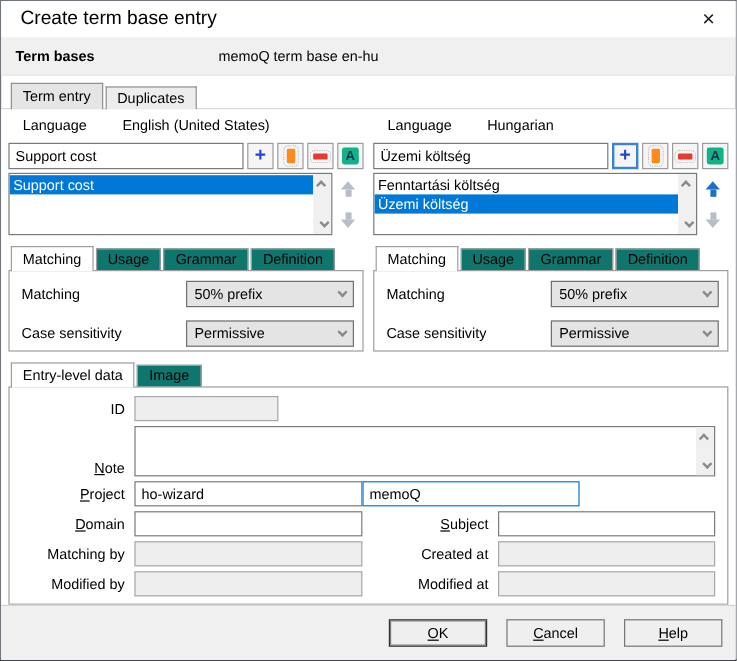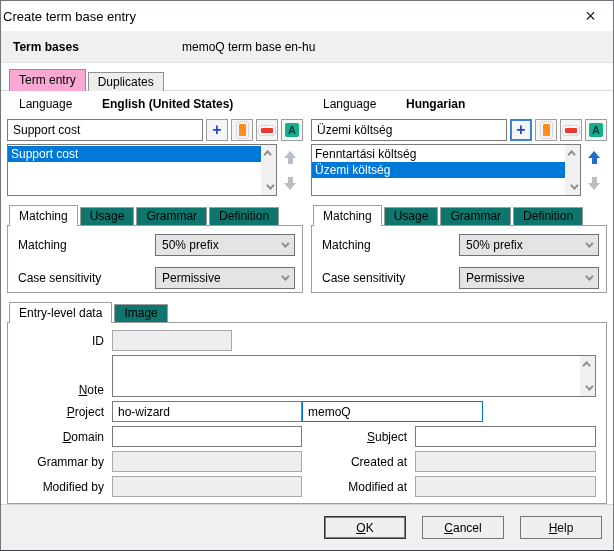--- a/index.html
+++ b/index.html
@@ -8,37 +8,37 @@
     font-family: "Liberation Sans", "DejaVu Sans", sans-serif;
     font-size: 12px; color: #000; background: #fff;
   }
   .dialog {
     width: 614px; height: 551px;
     border: 1px solid #70757c; border-bottom: 2px solid #3f4247;
     display: flex; flex-direction: column; background: #fff;
   }
   
   .titlebar { height: 30px; display: flex; align-items: center; background: #fff; flex: none; }
-  .titlebar .title { padding-left: 2px; font-size: 13px; }
+  .titlebar .title { padding-left: 16px; font-size: 16px; }
   .close-btn { margin-left: auto; width: 45px; height: 30px; display: flex; align-items: center; justify-content: center; font-size: 18px; color: #1a1a1a; cursor: default; }
   
   .tb-header { height: 32px; background: #f0f0f0; display: flex; align-items: center; flex: none; border-bottom: 1px solid #e3e3e3; }
   .tb-header .lbl { font-weight: bold; padding-left: 12px; width: 181px; }
   
   .tabstrip { display: flex; align-items: flex-end; padding-left: 8px; margin-top: 6px; height: 22px; flex: none; position: relative; }
   .tabstrip::after { content:""; position:absolute; left:0; right:0; bottom:0; height:1px; background:#d9d9d9; }
   .tab { height: 19px; line-height: 18px; padding: 0 9px; border: 1px solid #919191; border-bottom: none; background: #ededed; margin-right: 2px; position: relative; z-index: 1; cursor: default; }
-  .tab.active { height: 22px; line-height: 21px; background: #f9a8d4; z-index: 2; }
+  .tab.active { height: 22px; line-height: 21px; background: #e5e5e5; z-index: 2; }
   
   .content { flex: 1; padding: 6px 6px 0 6px; background: #fff; display: flex; flex-direction: column; }
   .lang-cols { display: flex; gap: 8px; }
   .lang-col { width: calc(50% - 4px); }
   .lang-head { height: 22px; display: flex; align-items: flex-start; padding-left: 12px; }
   .lang-head .lang-lbl { width: 83px; }
-  .lang-head .lang-name { font-weight: bold; }
+  .lang-head .lang-name { font-weight: normal; }
   .term-row { display: flex; gap: 3px; height: 22px; margin-bottom: 3px; }
   .term-input { flex: 1; height: 22px; border: 1px solid #7a7a7a; padding: 0 5px; font: 12px "Liberation Sans", sans-serif; outline: none; }
   .icon-btn { width: 22px; height: 22px; border: 1px solid #9d9d9d; background: #f5f5f5; display: flex; align-items: center; justify-content: center; cursor: default; flex: none; }
   .icon-btn.focus-ring { border: 2px solid #3b82d6; }
   .glyph-plus { color: #2346d4; font-weight: bold; font-size: 16px; line-height: 14px; }
   .glyph-orange { width: 7px; height: 12px; background: #ff8b1f; border-radius: 1px; outline: 1px dotted #bdbdbd; outline-offset: 2px; }
   .glyph-red { width: 12px; height: 5px; background: #e8392e; border-radius: 1px; outline: 1px dotted #bdbdbd; outline-offset: 2px; }
   .glyph-a { width: 14px; height: 14px; background: #12b287; border-radius: 2px; color: #1a2f52; font-weight: bold; font-size: 11px; line-height: 14px; text-align: center; }
   
   .list-row { display: flex; }
@@ -266,21 +266,21 @@
           <input class="einput left" value="ho-wizard" style="">
           <input class="einput rightcol focused" value="memoQ" style="">
         </div>
         <div class="erow">
           <span class="elabel"><u>D</u>omain</span>
           <input class="einput left" value="" style="">
           <span class="elabel right"><u>S</u>ubject</span>
           <input class="einput rightcol" value="" style="">
         </div>
         <div class="erow">
-          <span class="elabel">Grammar by</span>
+          <span class="elabel">Matching by</span>
           <input class="einput left disabled" disabled="" value="" style="">
           <span class="elabel right">Created at</span>
           <input class="einput rightcol disabled" disabled="" value="" style="">
         </div>
         <div class="erow" style="margin-bottom:0;">
           <span class="elabel">Modified by</span>
           <input class="einput left disabled" disabled="" value="" style="">
           <span class="elabel right">Modified at</span>
           <input class="einput rightcol disabled" disabled="" value="" style="">
         </div>

